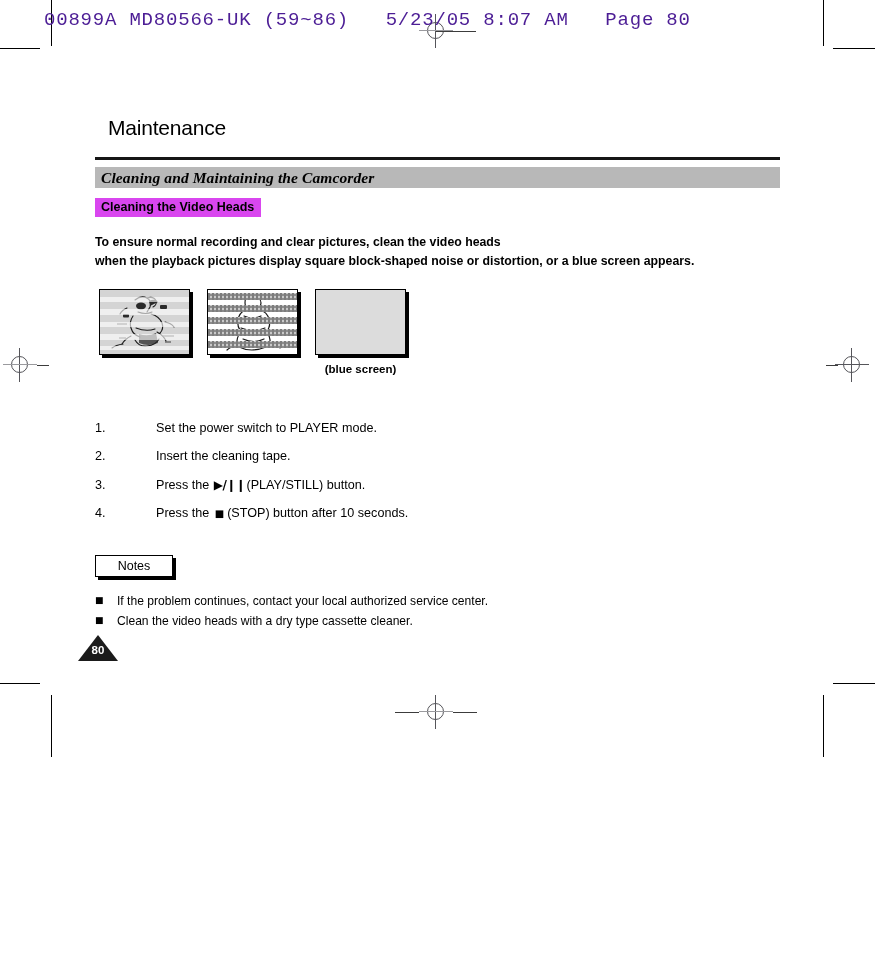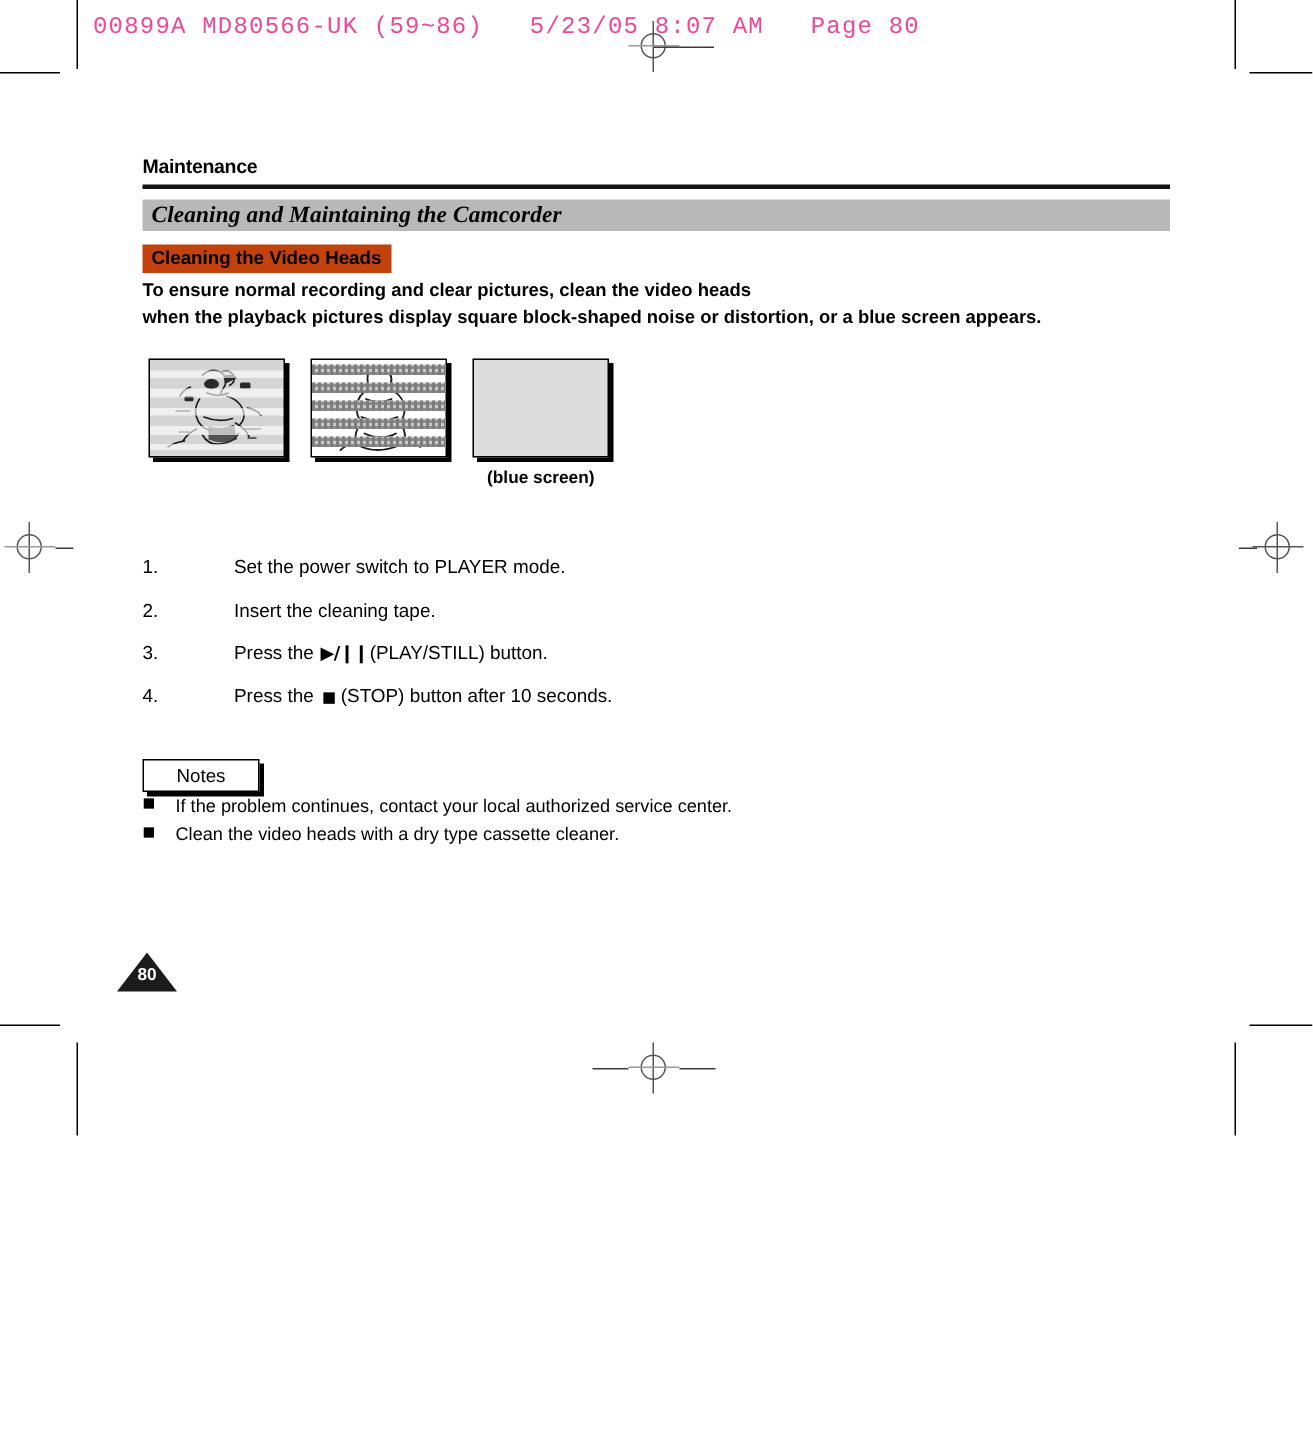--- a/index.html
+++ b/index.html
@@ -52,42 +52,42 @@
     position: absolute;
     left: 0; top: 16px;
     width: 34px; height: 1px;
     background: #9a9a9e;
   }
   .reg-mark.dark .h { background: #55555a; }
 
   
   .prepress-header {
     position: absolute;
-    left: 62px;
+    left: 44px;
     top: 9px;
     font-family: "Liberation Mono", "DejaVu Sans Mono", monospace;
-    font-size: 16px;
+    font-size: 19px;
     letter-spacing: 0.8px;
-    color: #ec4899;
+    color: #4c1d95;
     white-space: pre;
   }
 
   
   .content {
     position: absolute;
     left: 95px;
     top: 104px;
     width: 685px;
   }
 
   .page-title {
-    font-size: 13px;
-    font-weight: bold;
+    font-size: 21px;
+    font-weight: normal;
     letter-spacing: -0.2px;
-    margin: 0;
+    margin: 13px;
     padding: 0 0 5px 0;
     line-height: 1.05;
   }
   .title-rule {
     height: 3px;
     background: #151515;
     width: 685px;
     margin-bottom: 7px;
   }
 
@@ -103,25 +103,25 @@
     font-family: "Liberation Serif", "DejaVu Serif", serif;
     font-style: italic;
     font-weight: bold;
     font-size: 15.5px;
     padding-left: 6px;
     letter-spacing: 0.1px;
   }
 
   .subsection-box {
     display: inline-block;
-    background: #c2410c;
+    background: #d946ef;
     font-size: 12.5px;
     font-weight: bold;
     padding: 2px 7px 3px 6px;
-    margin-bottom: 2px;
+    margin-bottom: 16px;
     line-height: 1.15;
   }
 
   .intro-text {
     font-size: 12.3px;
     line-height: 1.48;
     margin: 0 0 6px 0;
     font-weight: bold;
   }
   .intro-text div { white-space: nowrap; }
@@ -231,21 +231,21 @@
   .notes-label {
     display: inline-block;
     border: 1.6px solid #000;
     box-shadow: 3px 3px 0 0 #000;
     box-sizing: border-box;
     min-width: 78px;
     text-align: center;
     font-size: 12.5px;
     padding: 3px 12px 3px 12px;
     background: #fff;
-    margin-bottom: 0;
+    margin-bottom: 15px;
   }
   .note-item {
     display: flex;
     font-size: 12.1px;
     line-height: 1.5;
     margin-bottom: 1px;
   }
   .note-bullet {
     flex: 0 0 22px;
     font-family: "DejaVu Sans", sans-serif;

